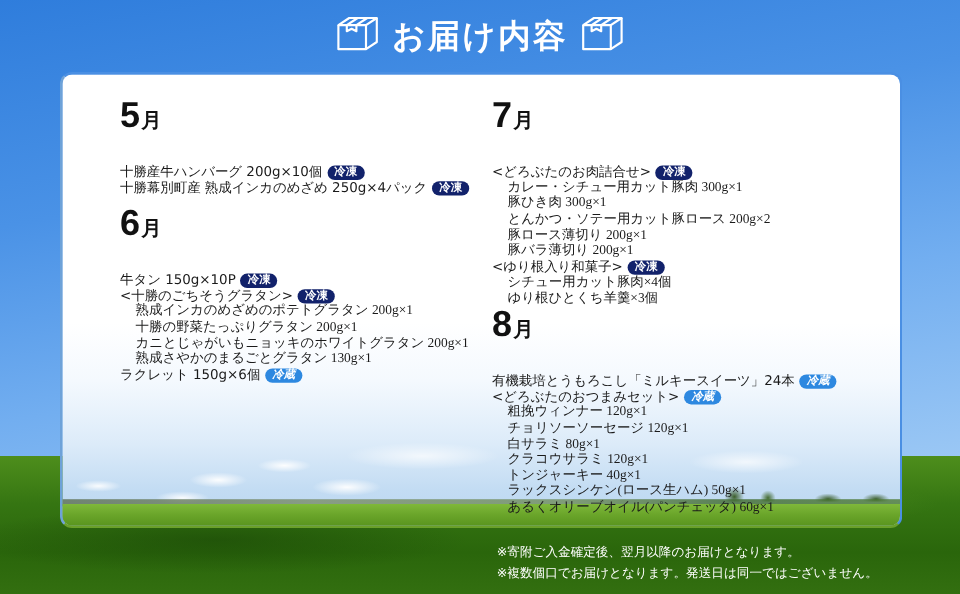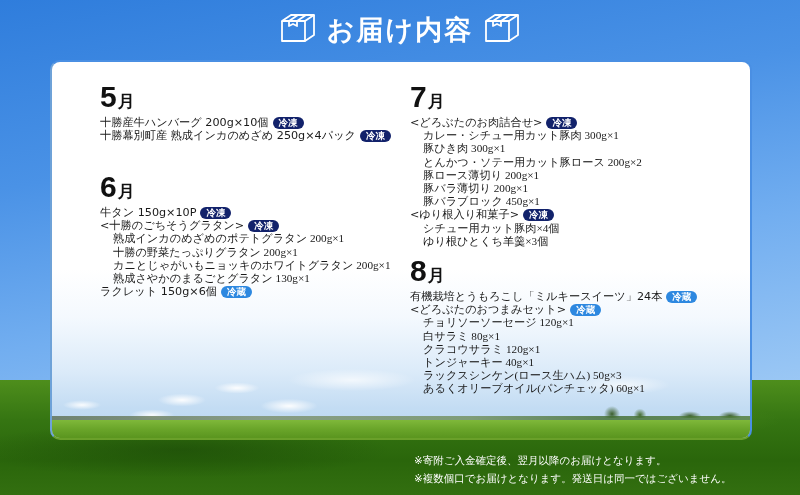--- a/index.html
+++ b/index.html
@@ -68,33 +68,33 @@
     background: linear-gradient(180deg, #7fb83a 0%, #6aa52a 50%, #5a951f 100%);
   }
   .month {
     font-family: "Liberation Sans", sans-serif;
     color: #111; font-weight: normal;
     line-height: 1;
     display: flex; align-items: baseline;
   }
   .month-num { font-size: 30px; font-weight: bold; }
   .month-suffix { font-size: 17px; font-weight: bold; margin-left: 1px; }
-  .list { margin-top: 4px; }
+  .list { margin-top: 25px; }
   .line {
     font-size: 11.2px; line-height: 13.2px; color: #1a1a1a; white-space: nowrap;
     display: flex; align-items: center;
   }
   .line.sub { padding-left: 13px; font-family: Liberation Serif, serif; }
   .badge {
     display: inline-block; margin-left: 4px;
     font-size: 9.5px; line-height: 12px; height: 12px; font-weight: bold;
     color: #fff; border-radius: 7px; padding: 0 6px;
   }
   .badge.frozen { background: #12226b; }
-  .badge.chilled { background: #2d88e0; }
+  .badge.chilled { background: #2d88e0; font-style: italic; }
   .section { position: absolute; }
   .notes {
     position: absolute; left: 414px; top: 451px;
     color: #fff; font-size: 10.5px; line-height: 18px;
   }
 </style>
 </head>
 <body>
 
 <div class="bg-sky"></div>
@@ -192,23 +192,20 @@
         </div>
       <div class="line sub">
           <span>とんかつ・ソテー用カット豚ロース 200g×2</span>
         </div>
       <div class="line sub">
           <span>豚ロース薄切り 200g×1</span>
         </div>
       <div class="line sub">
           <span>豚バラ薄切り 200g×1</span>
         </div>
-      <div class="line sub">
-          <span>豚バラブロック 450g×1</span>
-        </div>
       <div class="line">
           <span>&lt;ゆり根入り和菓子&gt;</span>
           <span class="badge frozen">冷凍</span>
         </div>
       <div class="line sub">
           <span>シチュー用カット豚肉×4個</span>
         </div>
       <div class="line sub">
           <span>ゆり根ひとくち羊羹×3個</span>
         </div>
@@ -223,33 +220,36 @@
     <div class="list">
       <div class="line">
           <span>有機栽培とうもろこし「ミルキースイーツ」24本</span>
           <span class="badge chilled">冷蔵</span>
         </div>
       <div class="line">
           <span>&lt;どろぶたのおつまみセット&gt;</span>
           <span class="badge chilled">冷蔵</span>
         </div>
       <div class="line sub">
+          <span>粗挽ウィンナー 120g×1</span>
+        </div>
+      <div class="line sub">
           <span>チョリソーソーセージ 120g×1</span>
         </div>
       <div class="line sub">
           <span>白サラミ 80g×1</span>
         </div>
       <div class="line sub">
           <span>クラコウサラミ 120g×1</span>
         </div>
       <div class="line sub">
           <span>トンジャーキー 40g×1</span>
         </div>
       <div class="line sub">
-          <span>ラックスシンケン(ロース生ハム) 50g×3</span>
+          <span>ラックスシンケン(ロース生ハム) 50g×1</span>
         </div>
       <div class="line sub">
           <span>あるくオリーブオイル(パンチェッタ) 60g×1</span>
         </div>
     </div>
   </div>
 </div>
 
 <div class="notes">
   <div>※寄附ご入金確定後、翌月以降のお届けとなります。</div>

